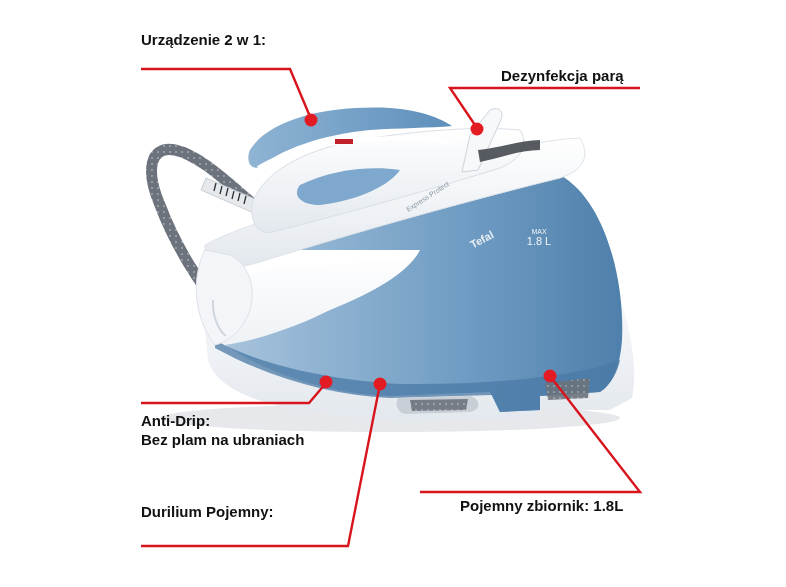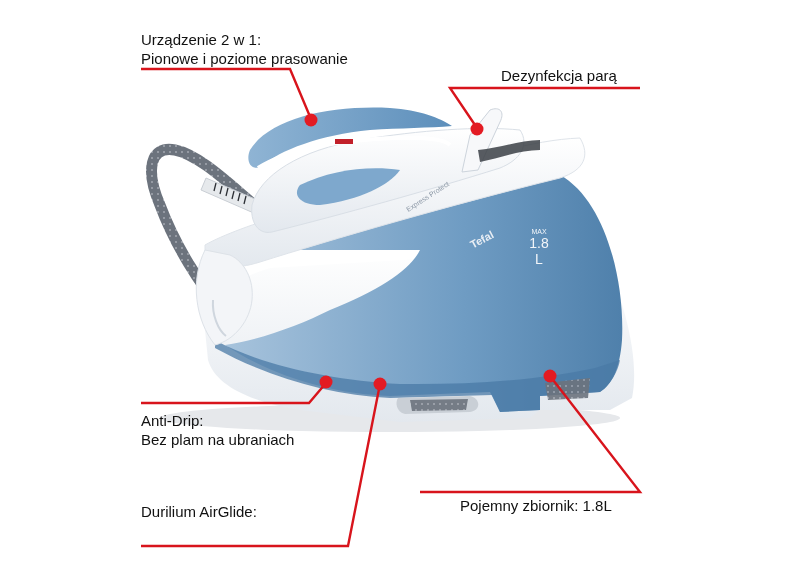--- a/index.html
+++ b/index.html
@@ -1,26 +1,26 @@
 <!DOCTYPE html>
 <html><head>
 <meta charset="utf-8">
 <style>
   html, body { margin: 0; padding: 0; background: #ffffff; }
   body { width: 786px; height: 587px; position: relative; overflow: hidden;
          font-family: "Liberation Sans", sans-serif; }
   .stage { position: absolute; left: 0; top: 0; width: 786px; height: 587px; }
   svg.art { position: absolute; left: 0; top: 0; }
-  .label { position: absolute; color: #111111; font-weight: normal; font-size: 15px; line-height: 19px;
+  .label { position: absolute; color: #111111; font-weight: bold; font-size: 15px; line-height: 19px;
            font-family: "Liberation Sans", sans-serif; white-space: nowrap; }
   .label span { display: block; }
   .brand { position: absolute; color: #e9eef4; font-weight: bold; font-size: 11px;
            font-family: "Liberation Sans", sans-serif; transform: rotate(-28deg); transform-origin: left top; }
   .cap { position: absolute; color: #f2f5f9; font-size: 7px; font-family: "Liberation Sans", sans-serif; text-align: center; }
-  .cap .val { font-size: 14px; display:block; }
+  .cap .val { font-size: 11px; display:block; }
   .model { position: absolute; color: #8a96a4; font-size: 7px; font-family: "Liberation Sans", sans-serif;
            transform: rotate(-33deg); transform-origin: left top; }
 </style>
 </head>
 <body>
 
 <div class="stage">
 
   <svg class="art" width="786" height="587" viewBox="0 0 786 587">
     <defs>
@@ -113,33 +113,32 @@
 
   <div class="brand" style="left:468px; top:240px;">Tefal</div>
   <div class="model" style="left:405px; top:207px;">Express Protect</div>
   <div class="cap" style="left:524px; top:228px; width:30px;">
     <span>MAX</span>
     <span class="val">1.8 L</span>
   </div>
 
   <div class="label" style="left:141px; top:30px;">
     <span>Urządzenie 2 w 1:</span>
-    <span>Pionowe i poziome prasowanie</span>
   </div>
 
   <div class="label" style="left:501px; top:66px;">
     <span>Dezynfekcja parą</span>
   </div>
 
   <div class="label" style="left:141px; top:411px;">
     <span>Anti-Drip:</span>
     <span>Bez plam na ubraniach</span>
   </div>
 
   <div class="label" style="left:141px; top:502px;">
-    <span>Durilium AirGlide:</span>
+    <span>Durilium Pojemny:</span>
   </div>
 
   <div class="label" style="left:460px; top:496px;">
     <span>Pojemny zbiornik: 1.8L</span>
   </div>
 
 </div>
 
 </body></html>

